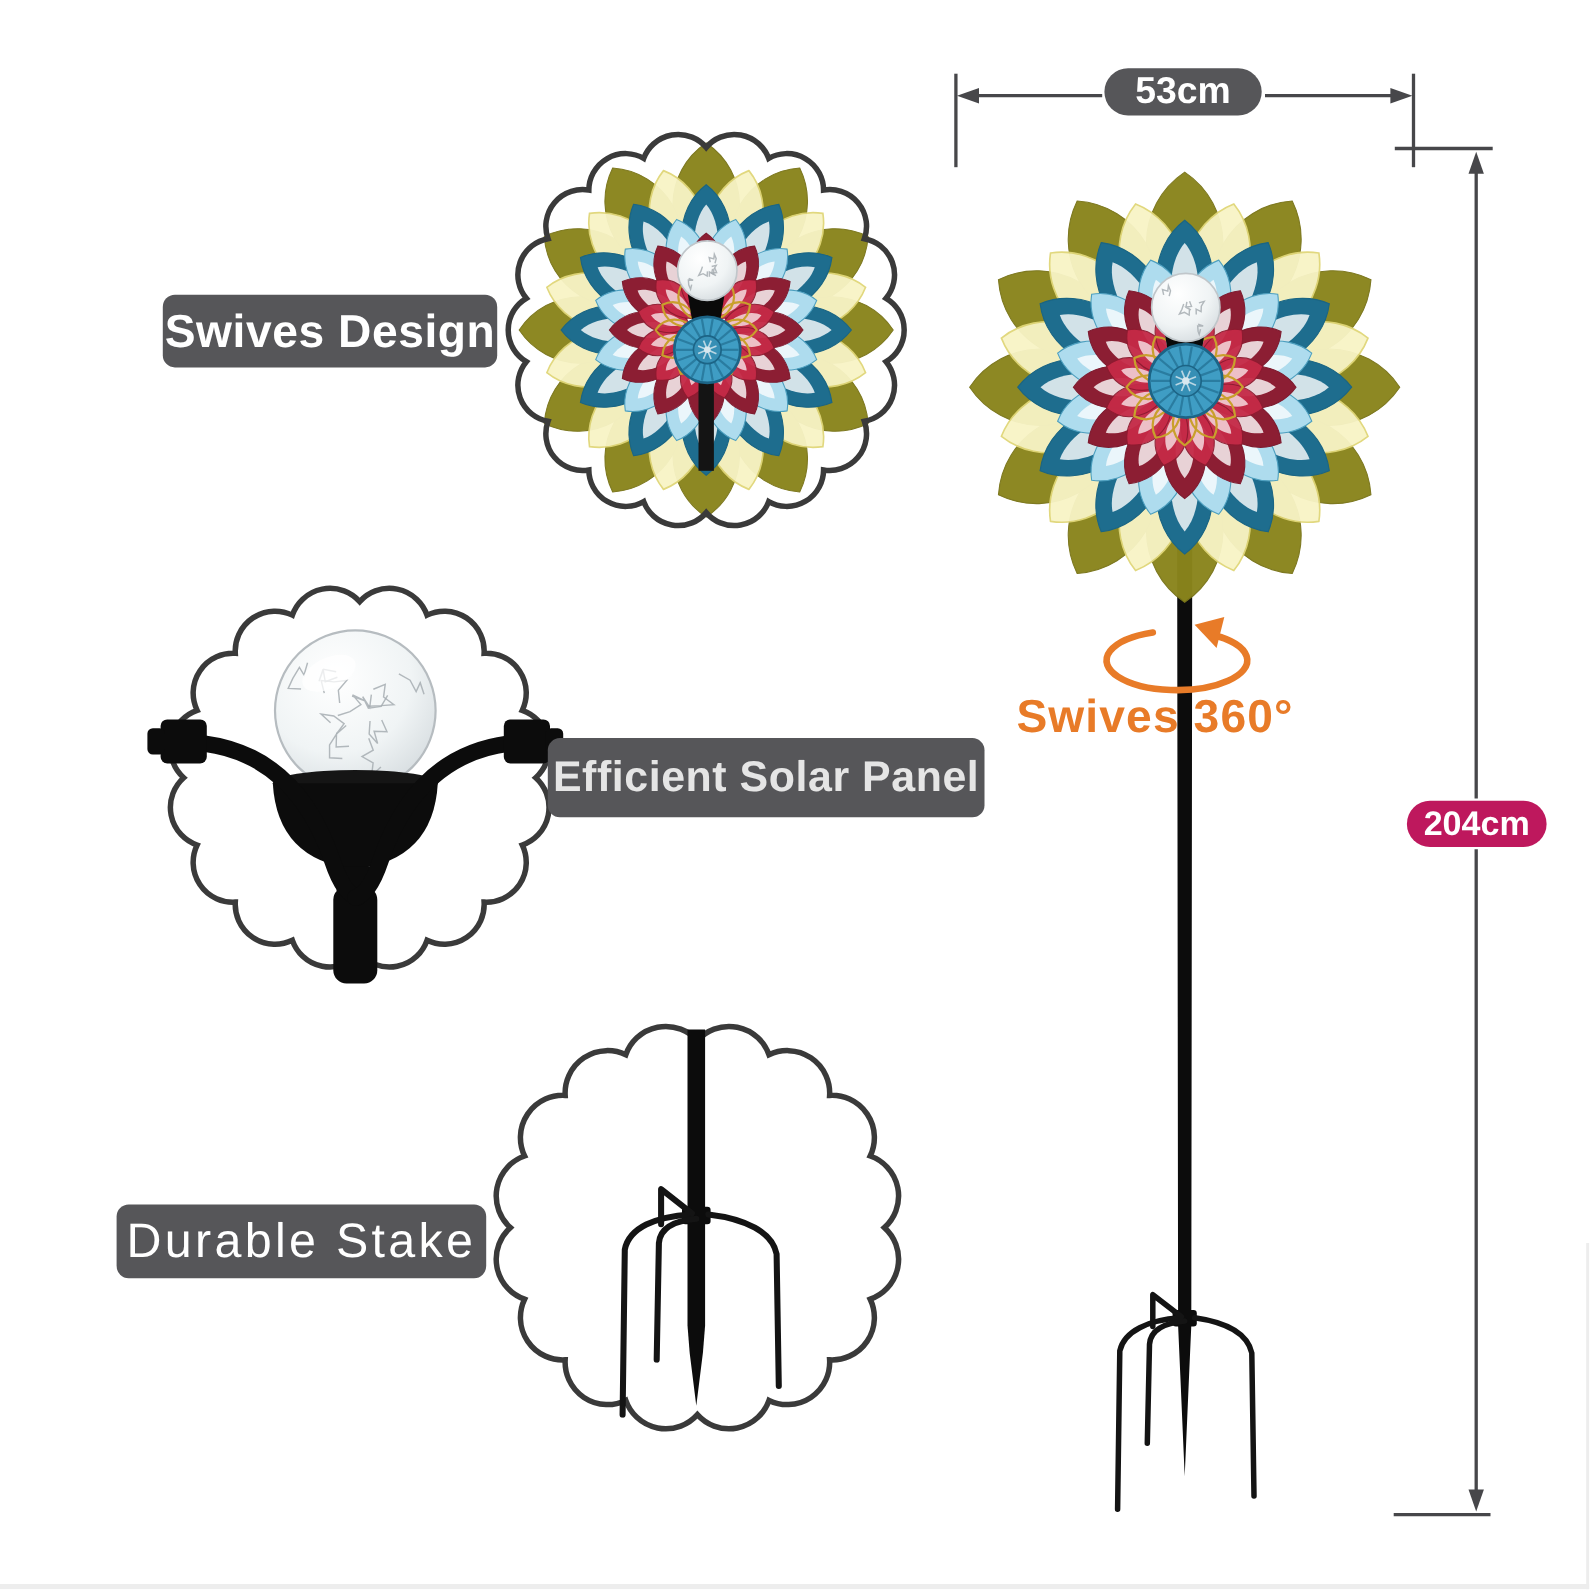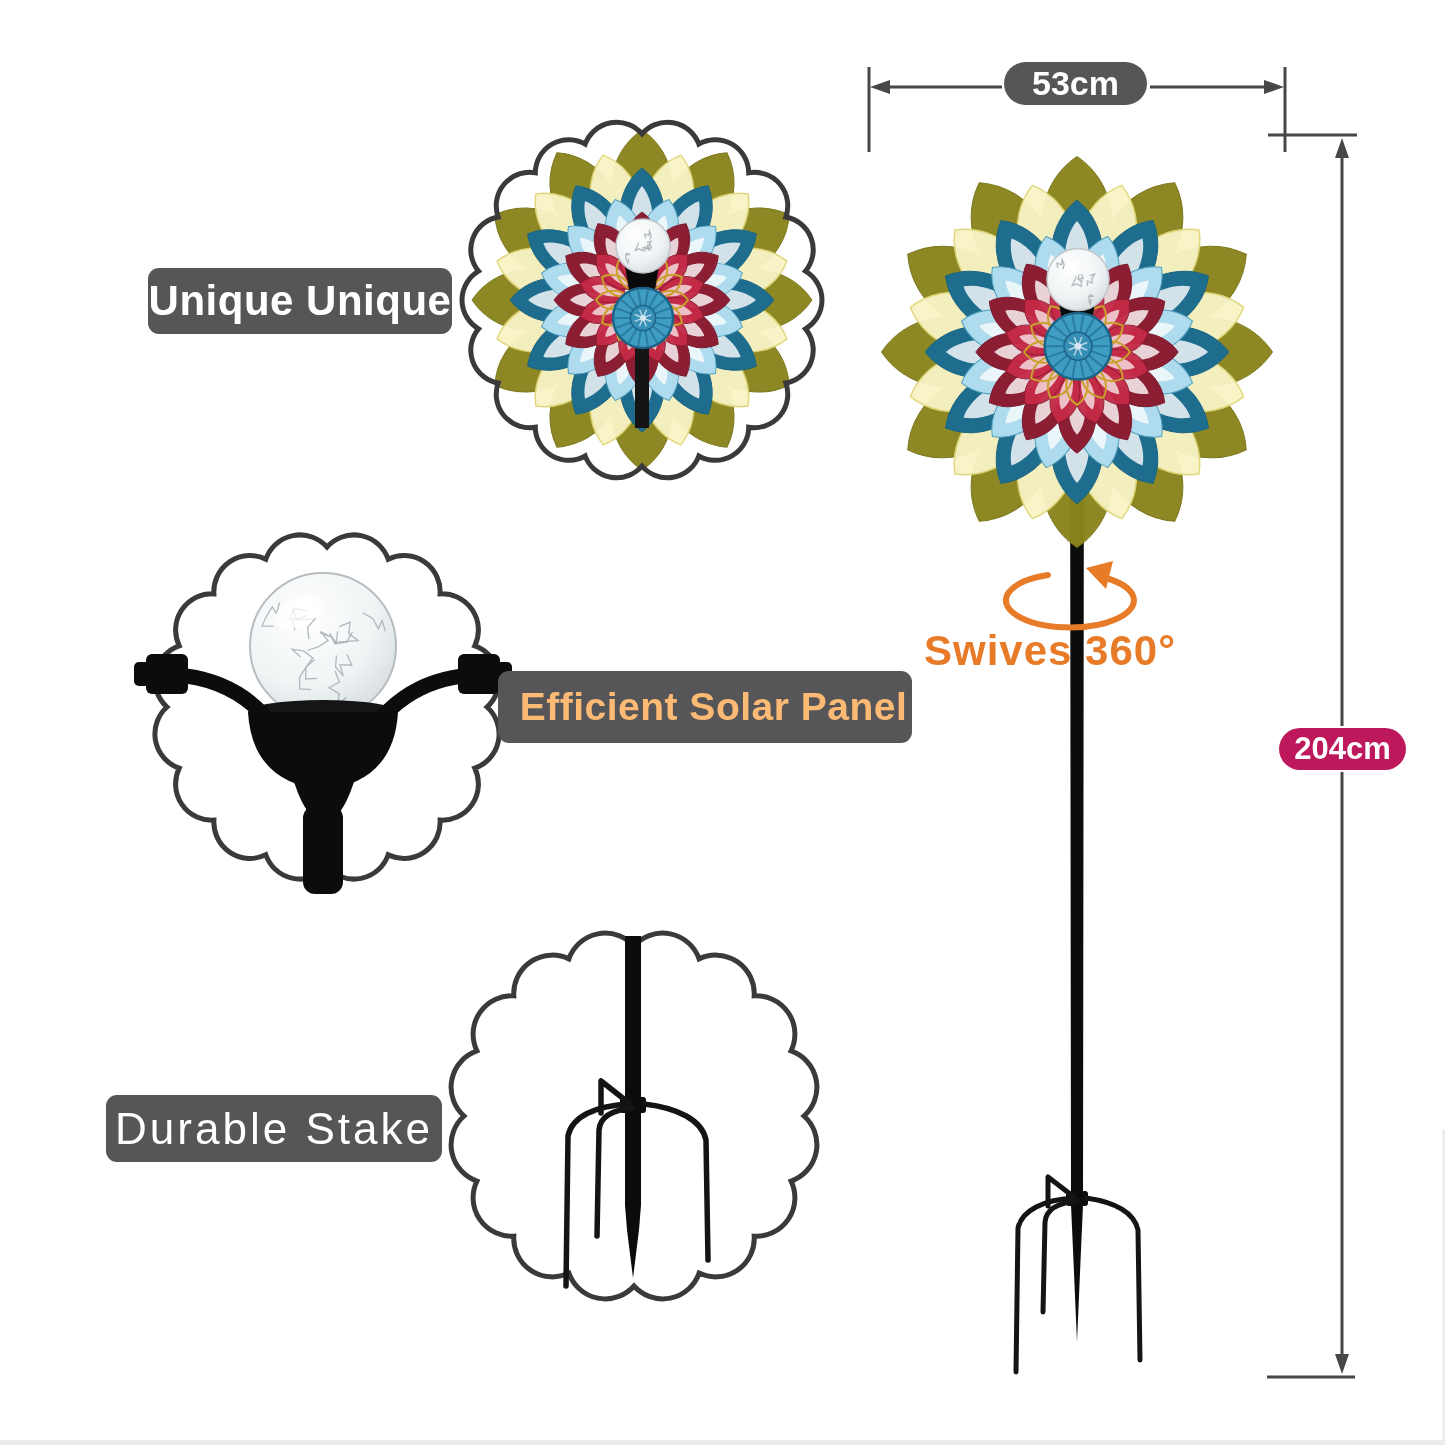--- a/index.html
+++ b/index.html
@@ -461,22 +461,22 @@
         <polygon points="1284,87 1264,80 1264,94" fill="#47474a"></polygon>
         <line x1="1268" y1="135" x2="1357" y2="135" stroke="#47474a" stroke-width="3"></line>
         <line x1="1267" y1="1377" x2="1355" y2="1377" stroke="#47474a" stroke-width="3"></line>
         <line x1="1342" y1="152" x2="1342" y2="726" stroke="#47474a" stroke-width="3"></line>
         <line x1="1342" y1="772" x2="1342" y2="1362" stroke="#47474a" stroke-width="3"></line>
         <polygon points="1342,138 1335,158 1349,158" fill="#47474a"></polygon>
         <polygon points="1342,1374 1335,1354 1349,1354" fill="#47474a"></polygon>
       </g>
     </svg>
 
-  <div class="feature-label" id="lab-unique" style="background: rgb(86, 86, 89); color: rgb(255, 255, 255);">Unique Unique</div>
-  <div class="feature-label" id="lab-solar" style="background: rgb(86, 86, 89); color: #fdba74; padding-left: 17px;">Efficient Solar Panel</div>
+  <div class="feature-label" id="lab-unique" style="background: rgb(86, 86, 89); color: rgb(255, 255, 255);">Swives Design</div>
+  <div class="feature-label" id="lab-solar" style="background: rgb(86, 86, 89); color: #e5e5e5;">Efficient Solar Panel</div>
   <div class="feature-label" id="lab-stake" style="background: rgb(86, 86, 89); color: rgb(255, 255, 255);">Durable Stake</div>
 
   <div class="dim-label" id="lab-53" style="background: rgb(86, 86, 89); color: rgb(255, 255, 255);">53cm</div>
   <div class="dim-label" id="lab-204" style="background: #be185d; color: rgb(255, 255, 255);">204cm</div>
 
   <div class="swivel-text" id="lab-swivel" style="color: rgb(232, 123, 40);">Swives 360°</div>
 
   <div class="edge-b"></div>
   <div class="edge-r"></div>
 </div>

